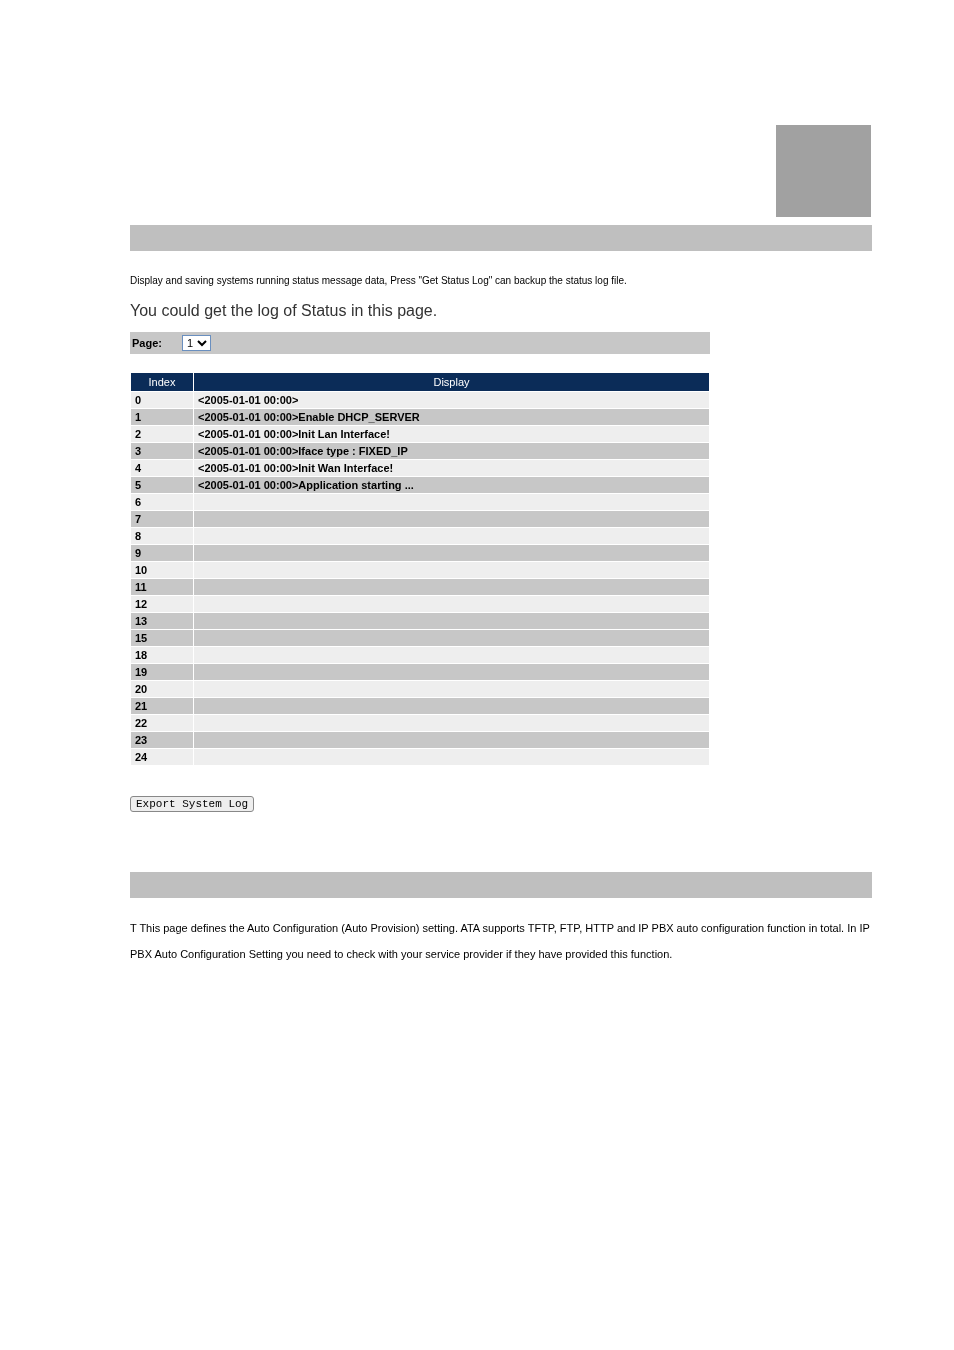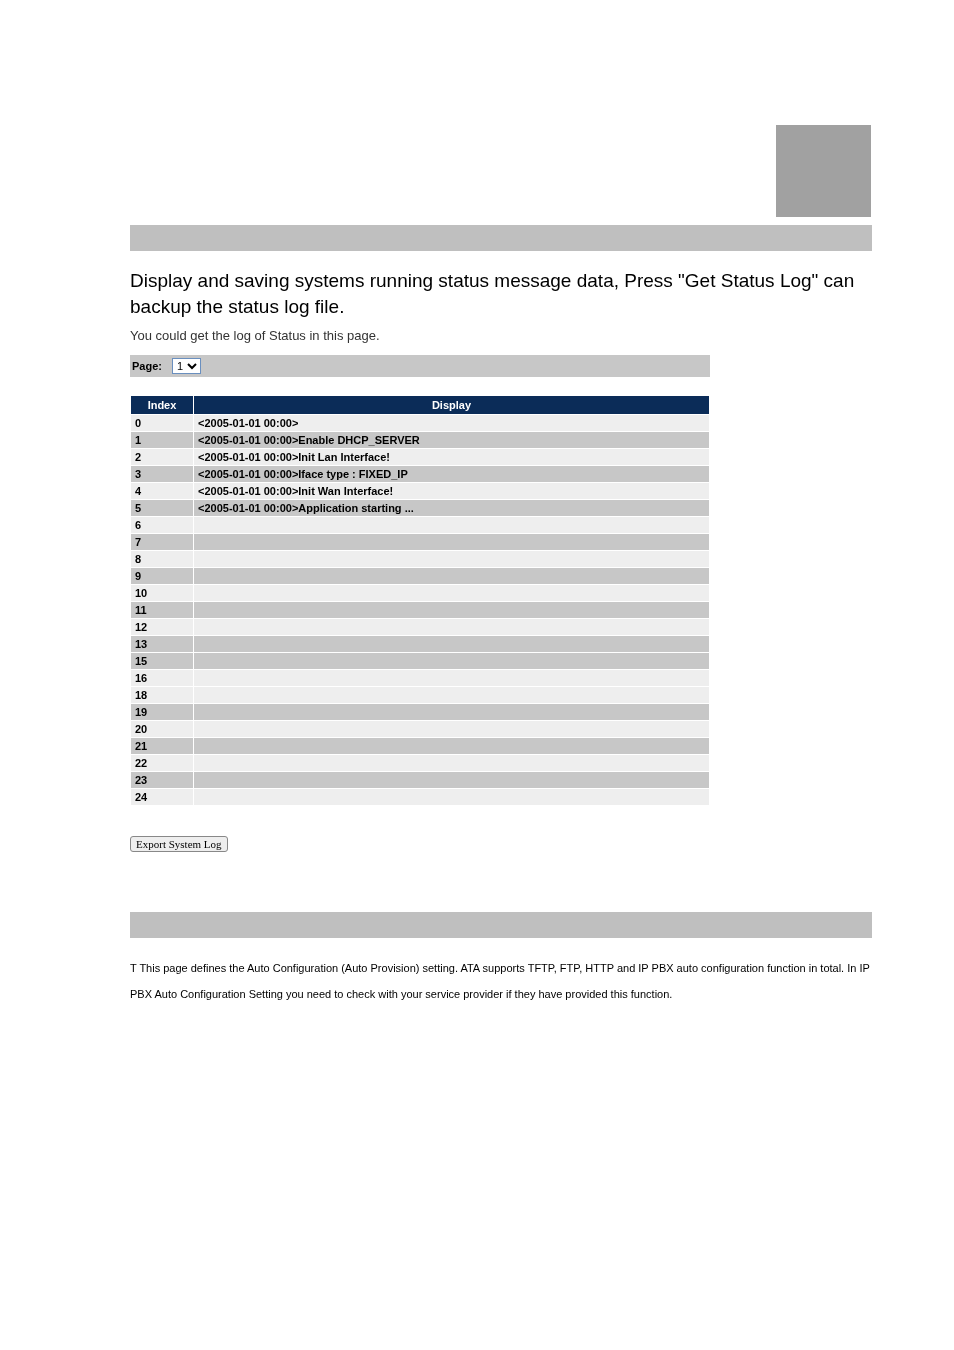--- a/index.html
+++ b/index.html
@@ -21,71 +21,71 @@
     height: 92px;
     background: #a1a1a1;
   }
   .section-bar {
     margin: 225px 82px 0 130px;
     height: 26px;
     background: #bfbfbf;
   }
   .body-text {
     margin: 17px 82px 0 130px;
-    font-size: 19px;
+    font-size: 10px;
     line-height: 26px;
     color: #000;
   }
   .viewlog-wrap {
     margin: 8px 0 0 130px;
     width: 580px;
   }
   .viewlog-title {
     font-family: Arial, Helvetica, sans-serif;
     font-size: 29px;
     letter-spacing: 0px;
     margin: 0 0 3px 0;
     padding-bottom: 0px;
     border-bottom: 1px solid #555;
   }
   .viewlog-title .b { font-weight: 700; }
   .viewlog-subtitle {
-    font-size: 13px;
+    font-size: 16px;
     color: #333;
     margin: 4px 0 12px 0;
   }
   .page-row {
     background: #c7c7c7;
     padding: 3px 4px 3px 2px;
     font-size: 11px;
     font-weight: 700;
     color: #000;
     display: flex;
     align-items: center;
     height: 16px;
   }
-  .page-row .lbl { width: 40px; }
+  .page-row .lbl { width: 50px; }
   .page-row select {
     font-size: 11px;
     border: 1px solid #6a8fbf;
     height: 16px;
     background: #fff;
     color: #000;
   }
   .log-table {
     margin-top: 18px;
     width: 100%;
     border-collapse: separate;
     border-spacing: 1px 1px;
     font-size: 11px;
   }
   .log-table th {
     background: #0b2c58;
     color: #fff;
-    font-weight: 700;
+    font-weight: 400;
     padding: 2px 4px;
     text-align: center;
     height: 14px;
   }
   .log-table th.idx { width: 54px; }
   .log-table td {
     padding: 2px 4px;
     font-weight: 700;
     color: #000;
     height: 12px;
@@ -95,21 +95,21 @@
   .log-table tr.odd td { background: #eeeeee; }
   .log-table tr.even td { background: #c7c7c7; }
   .export-btn {
     margin-top: 30px;
     font-size: 11px;
     border: 1px solid #888;
     border-radius: 3px;
     background: #eee;
     padding: 1px 5px;
     cursor: pointer;
-    font-family: Liberation Serif, serif;
+    font-family: Liberation Mono, monospace;
   }
   .section-bar2 {
     margin: 60px 82px 0 130px;
     height: 26px;
     background: #bfbfbf;
   }
   .body-text2 {
     margin: 17px 82px 0 130px;
     font-size: 11px;
     line-height: 26px;
@@ -197,24 +197,20 @@
           </tr>
           <tr class="even">
             <td class="idx">13</td>
             <td></td>
           </tr>
           <tr class="even">
             <td class="idx">15</td>
             <td></td>
           </tr>
           <tr class="odd">
-            <td class="idx">16</td>
-            <td></td>
-          </tr>
-          <tr class="odd">
             <td class="idx">18</td>
             <td></td>
           </tr>
           <tr class="even">
             <td class="idx">19</td>
             <td></td>
           </tr>
           <tr class="odd">
             <td class="idx">20</td>
             <td></td>

